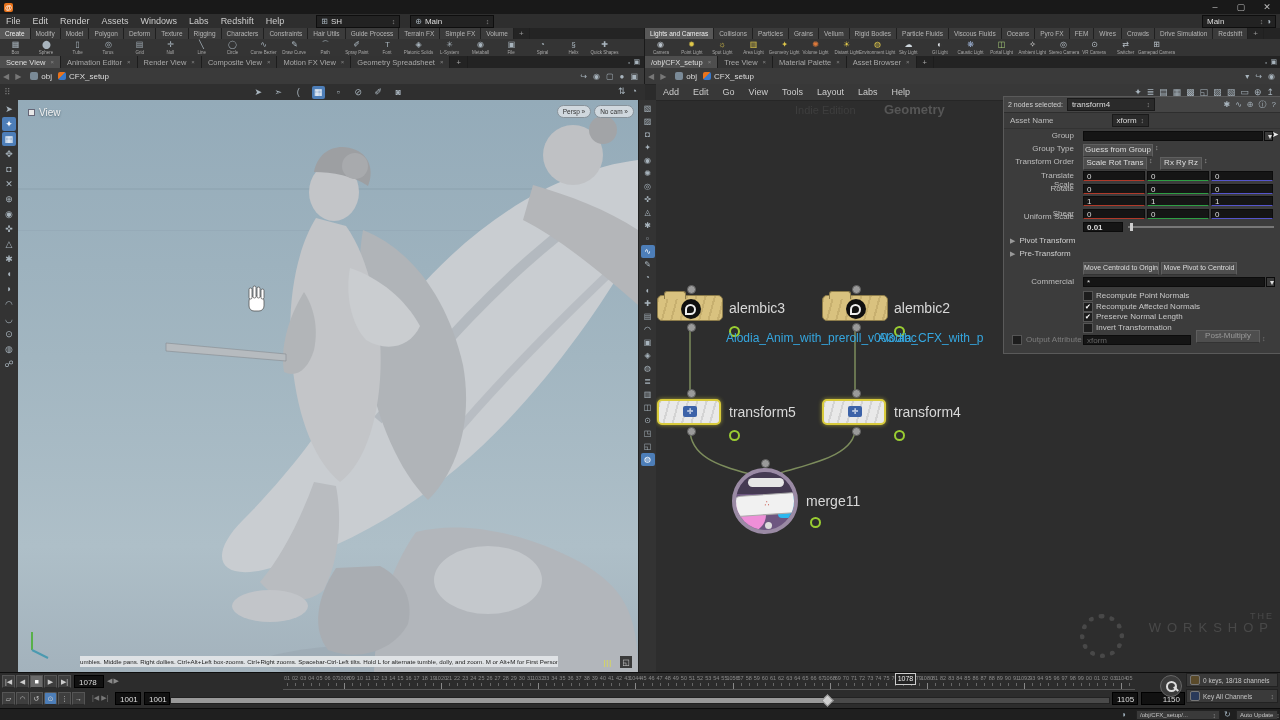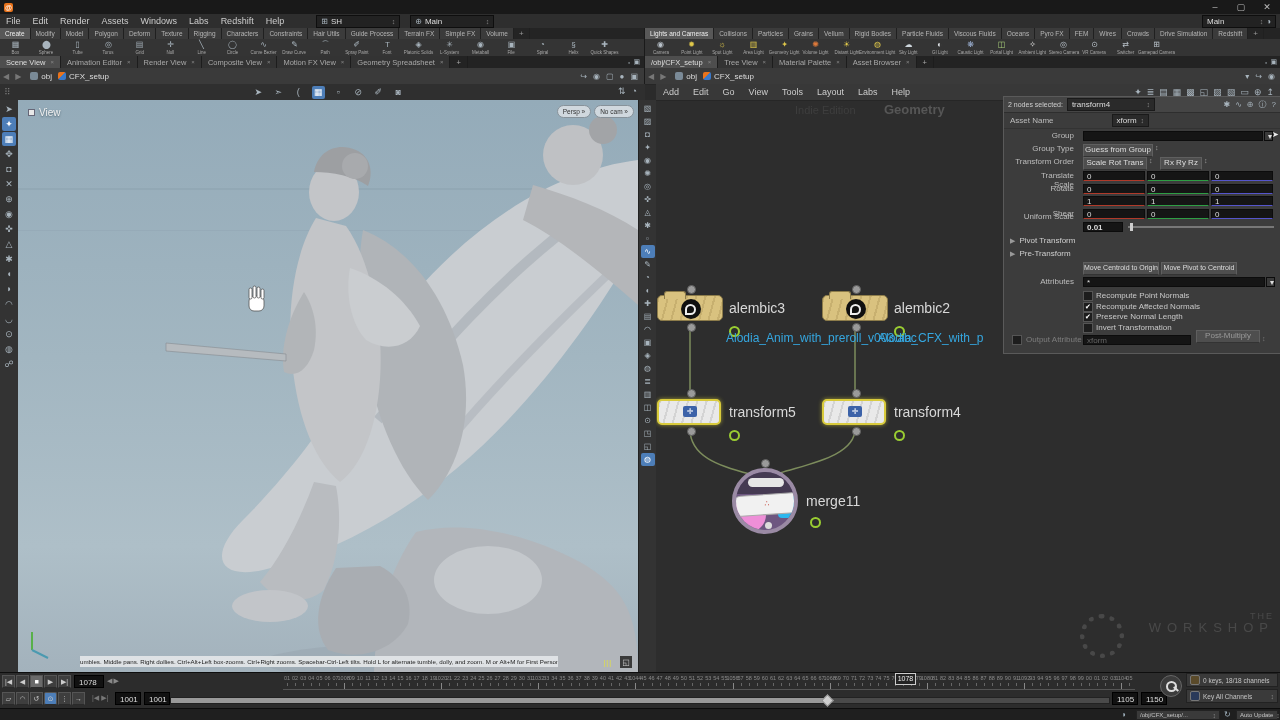--- a/index.html
+++ b/index.html
@@ -667,21 +667,21 @@
           <span class="pfield" style="top: 80.5px; left: 207px; width: 62px; border-bottom: 1px solid rgb(85, 85, 204);">0</span>
           <span class="plabel" style="top: 84px; text-align: right;">Uniform Scale</span>
           <span class="pfield" style="top: 94px; left: 79px; width: 40px; font-weight: bold;">0.01</span>
           <div style="position: absolute; top: 98px; left: 124px; width: 146px; height: 2px; background: rgb(119, 119, 119);">
             <div style="position: absolute; left: 2px; top: -3px; width: 3px; height: 8px; background: rgb(204, 204, 204);"></div>
           </div>
           <span class="sect" style="top: 108px; left: 6px;"><span class="tri">▶</span><span>Pivot Transform</span></span>
           <span class="sect" style="top: 121px; left: 6px;"><span class="tri">▶</span><span>Pre-Transform</span></span>
           <span class="pbtn" style="top: 134px; left: 79px; width: 74px; font-size: 7px;">Move Centroid to Origin</span>
           <span class="pbtn" style="top: 134px; left: 157px; width: 74px; font-size: 7px;">Move Pivot to Centroid</span>
-          <span class="plabel" style="top: 149px;">Attributes</span>
+          <span class="plabel" style="top: 149px;">Commercial</span>
           <span class="pfield" style="top: 149px; left: 79px; width: 182px;">*</span>
           <span class="pfield" style="top: 149px; left: 262px; width: 9px; background: rgb(58, 58, 58);">▾</span>
           <span class="cb" style="top: 163px; left: 79px;"></span>
           <span class="cblabel" style="top: 163px; left: 92px;">Recompute Point Normals</span>
           <span class="cb" style="top: 173.5px; left: 79px;">✔</span>
           <span class="cblabel" style="top: 173.5px; left: 92px;">Recompute Affected Normals</span>
           <span class="cb" style="top: 184px; left: 79px;">✔</span>
           <span class="cblabel" style="top: 184px; left: 92px;">Preserve Normal Length</span>
           <span class="cb" style="top: 194.5px; left: 79px;"></span>
           <span class="cblabel" style="top: 194.5px; left: 92px;">Invert Transformation</span>
@@ -942,21 +942,21 @@
         <span>|◀</span>
         <span>▶|</span>
       </span>
     <span class="tfield abs" style="left:115px;top:1px;width:26px;">1001</span>
     <span class="tfield abs" style="left:144px;top:1px;width:26px;">1001</span>
     <div id="rangetrack">
       <div id="rangefill"></div>
       <div id="rangehandle"></div>
     </div>
     <span class="tfield abs" style="left:1112px;top:1px;width:26px;">1105</span>
-    <span class="tfield abs" style="left:1141px;top:1px;width:26px;">1150</span>
+    <span class="tfield abs" style="left:1141px;top:1px;width:44px;">1150</span>
   </div>
 
   <div id="keybtn"></div>
   <div class="chbox" style="left:1186px;top:673px;width:92px;height:14px;">
     <span class="chic"></span>
     <span>0 keys, 18/18 channels</span>
   </div>
   <div class="chbox" style="left:1186px;top:689px;width:92px;height:14px;">
     <span class="chic" style="background:#2a3a5a;"></span>
     <span>Key All Channels</span>

